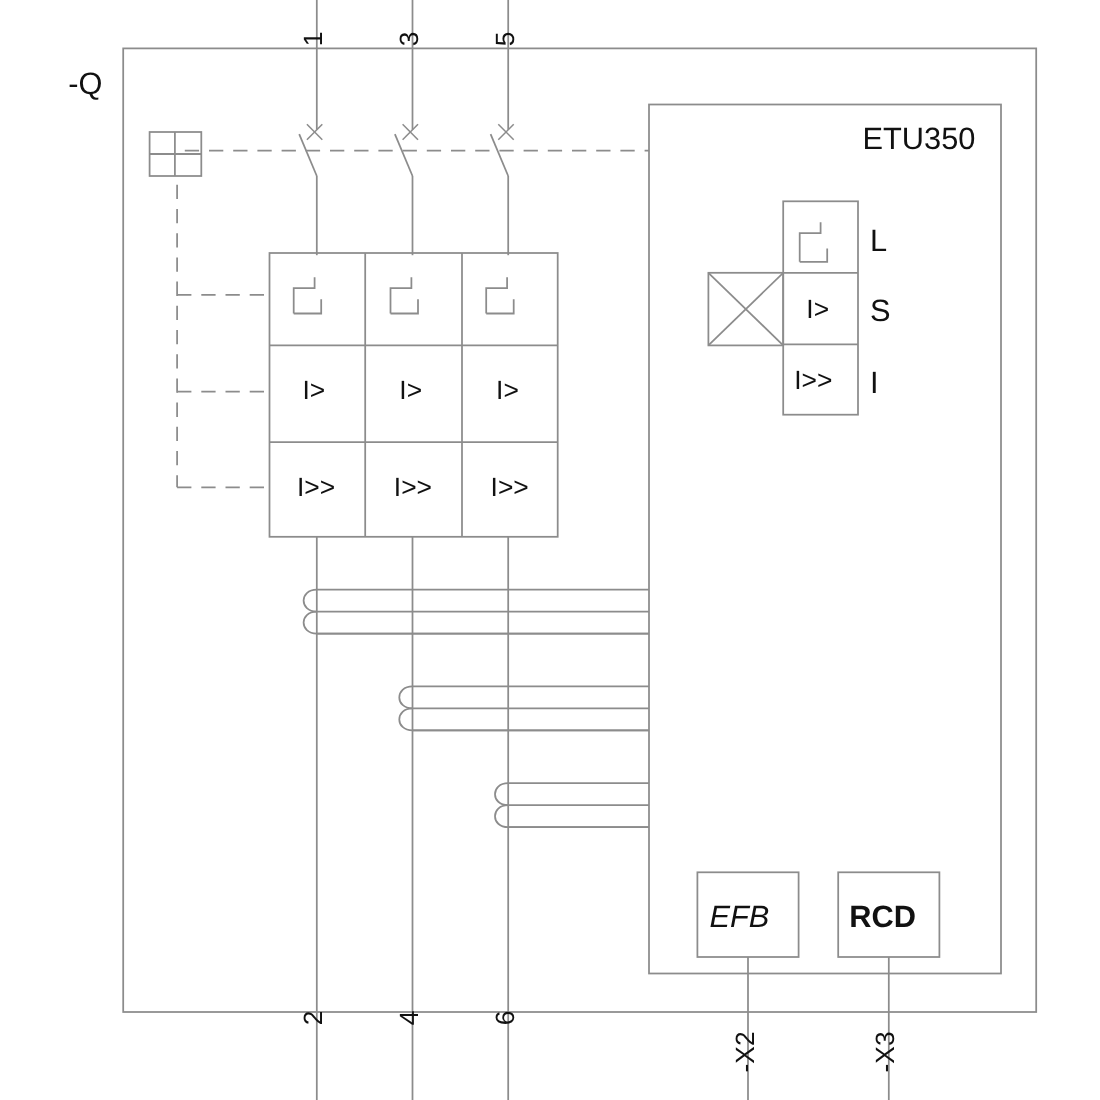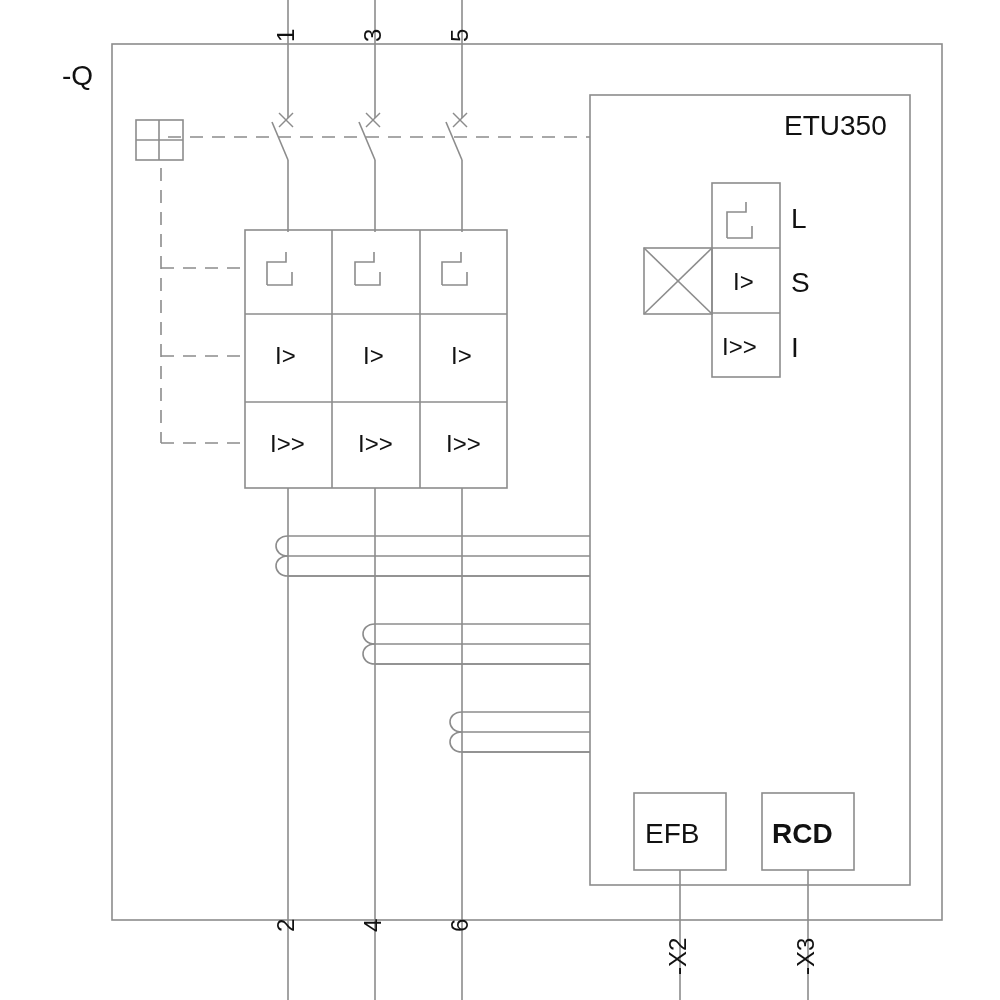--- a/index.html
+++ b/index.html
@@ -162,16 +162,16 @@
   <div class="lbl f24" style="left:358px; top:430px;">I&gt;&gt;</div>
   <div class="lbl f24" style="left:446px; top:430px;">I&gt;&gt;</div>
 
   <div class="lbl f24" style="left:733px; top:268px;">I&gt;</div>
   <div class="lbl f24" style="left:722px; top:333px;">I&gt;&gt;</div>
 
   <div class="lbl f28" style="left:791px; top:203px;">L</div>
   <div class="lbl f28" style="left:791px; top:267px;">S</div>
   <div class="lbl f28" style="left:791px; top:332px;">I</div>
 
-  <div class="lbl f28" style="left:645px; top:818px;">EFB</div>
+  <div class="lbl f28" style="left:645px; top:818px;font-style:italic;">EFB</div>
   <div class="lbl f28" style="left:772px; top:818px;font-weight:bold;">RCD</div>
 
 </div>
 
 </body></html>

